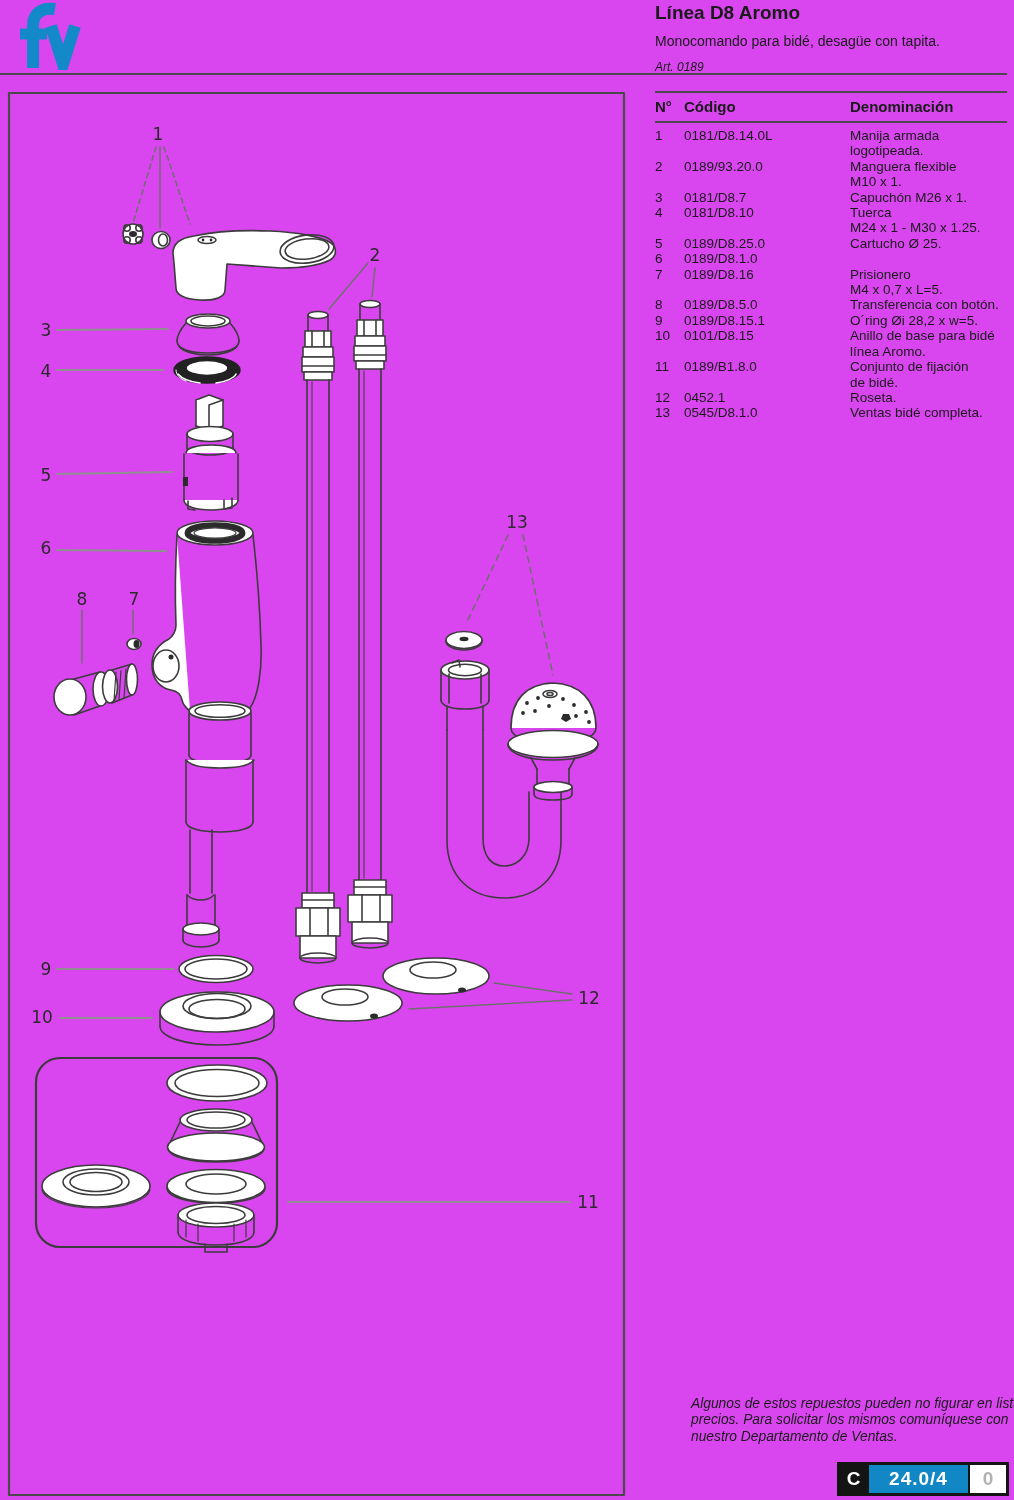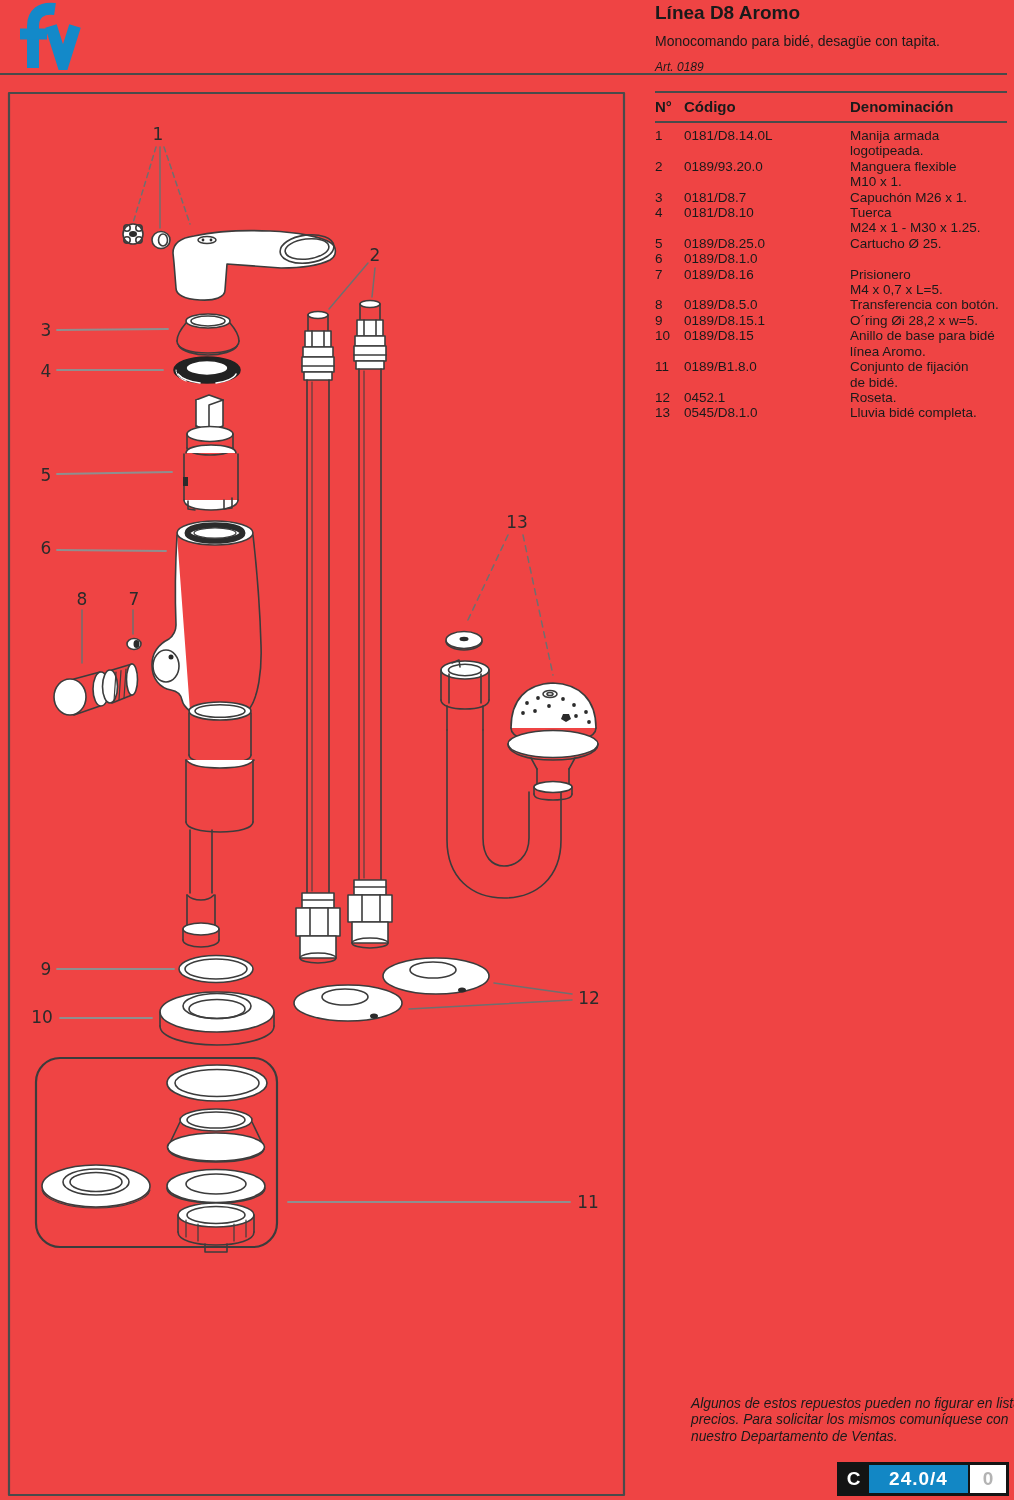--- a/index.html
+++ b/index.html
@@ -1,16 +1,16 @@
 <!DOCTYPE html>
 <html><head>
 <meta charset="utf-8">
 <style>
   html,body{margin:0;padding:0;background:#fff;}
-  .page{position:relative;width:1014px;height:1500px;background:#ef4444;
+  .page{position:relative;width:1014px;height:1500px;background:#d946ef;
         font-family:"Liberation Sans","DejaVu Sans",sans-serif;color:#1a1a1a;overflow:hidden;}
   .top-rule{position:absolute;left:0;top:73px;width:1007px;height:2px;background:#4a4a4a;}
   .logo-wrap{position:absolute;left:6px;top:2px;width:80px;height:68px;}
   .right-col{position:absolute;left:655px;top:2px;width:352px;}
   .title{font-size:19px;font-weight:bold;margin:0 0 9px 0;}
   .subtitle{font-size:14px;margin:0 0 11px 0;}
   .art{font-style:italic;font-size:12px;margin:0;}
   .table{position:absolute;left:655px;top:91px;width:352px;}
   .thead{display:flex;font-weight:bold;font-size:15px;border-top:2px solid #4a4a4a;
          border-bottom:2px solid #4a4a4a;padding:5px 0 6px 0;}
@@ -105,39 +105,39 @@
           <span class="col-c">0189/D8.5.0</span>
           <span class="col-d cell-d">Transferencia con botón.</span>
         </div>
       <div class="trow">
           <span class="col-n">9</span>
           <span class="col-c">0189/D8.15.1</span>
           <span class="col-d cell-d">O´ring Øi 28,2 x w=5.</span>
         </div>
       <div class="trow">
           <span class="col-n">10</span>
-          <span class="col-c">0189/D8.15</span>
+          <span class="col-c">0101/D8.15</span>
           <span class="col-d cell-d">Anillo de base para bidé
 línea Aromo.</span>
         </div>
       <div class="trow">
           <span class="col-n">11</span>
           <span class="col-c">0189/B1.8.0</span>
           <span class="col-d cell-d">Conjunto de fijación
 de bidé.</span>
         </div>
       <div class="trow">
           <span class="col-n">12</span>
           <span class="col-c">0452.1</span>
           <span class="col-d cell-d">Roseta.</span>
         </div>
       <div class="trow">
           <span class="col-n">13</span>
           <span class="col-c">0545/D8.1.0</span>
-          <span class="col-d cell-d">Lluvia bidé completa.</span>
+          <span class="col-d cell-d">Ventas bidé completa.</span>
         </div>
     </div>
   </div>
 
   <svg width="640" height="1500" viewBox="0 0 640 1500" style="position:absolute;left:0;top:0;" fill="none" stroke="#3c3c3c" stroke-width="1.6" stroke-linecap="round" stroke-linejoin="round">
 
     <rect x="9" y="93" width="615" height="1402" stroke="#4a4a4a" stroke-width="2.2"></rect>
 
     <g stroke="#8f8f8f" stroke-width="1.9">
       <line x1="57" y1="330" x2="168" y2="329"></line>

